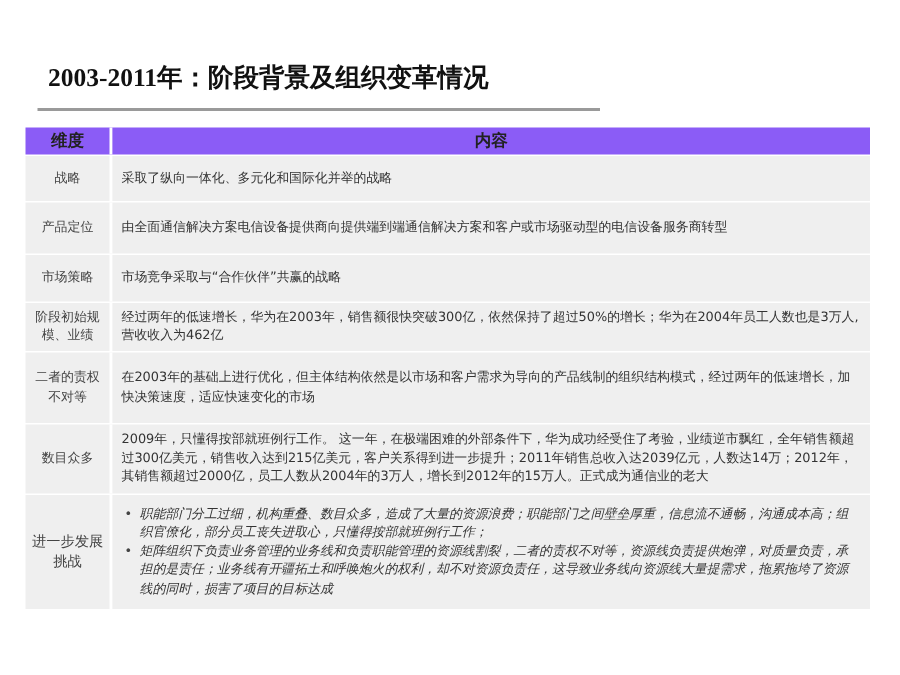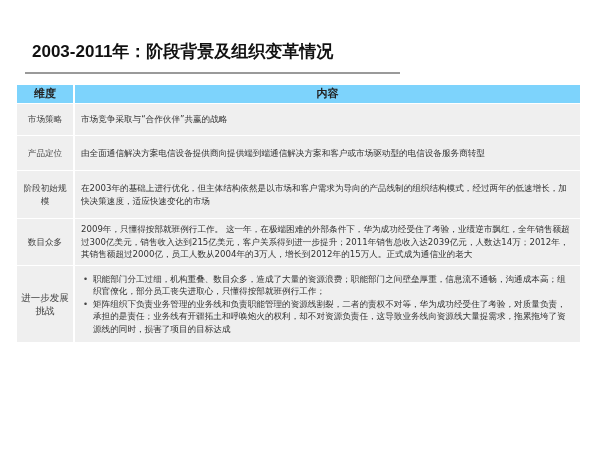--- a/index.html
+++ b/index.html
@@ -1,82 +1,90 @@
 <!DOCTYPE html>
 <html><head>
 <meta charset="utf-8">
 <style>
   * { box-sizing: border-box; margin: 0; padding: 0; }
   html, body { width: 600px; height: 450px; background: #ffffff; overflow: hidden; }
   body { font-family: "DejaVu Sans", "Liberation Sans", sans-serif; color: #333; position: relative; }
   .title {
     position: absolute; left: 32px; top: 40px;
     font-size: 17px; font-weight: bold; color: #111;
-    font-family: Liberation Sans, sans-serif;
+    font-family: Liberation Serif, serif;
     letter-spacing: 0px;
   }
   .title-rule {
     position: absolute; left: 25px; top: 72px; width: 375px; height: 2px; background: #9a9a9a;
   }
   table.grid {
     position: absolute; left: 17px; top: 84px; width: 563px;
     border-collapse: separate; border-spacing: 0 1px;
     font-size: 8.6px; line-height: 12.4px;
   }
   table.grid th {
-    background: #7dd3fc; color: #222; font-weight: bold; font-size: 11px;
+    background: #8b5cf6; color: #222; font-weight: bold; font-size: 11px;
     height: 18px; text-align: center;
   }
   table.grid th.col-dim { width: 58px; border-right: 2px solid #fff; }
   table.grid td { background: #efefef; vertical-align: middle; }
   table.grid td.dim {
     width: 58px; text-align: center; color: #444; padding: 0 3px;
     border-right: 2px solid #fff;
   }
   table.grid td.content { padding: 2px 6px 2px 6px; color: #333; }
   td.dim.red { color: #e0221b; font-weight: normal; font-size: 9.5px; line-height: 13px; }
   ul.bullets { list-style: none; padding-left: 0; }
-  ul.bullets li { position: relative; padding-left: 12px; }
+  ul.bullets li { position: relative; padding-left: 12px; font-style: italic; }
   ul.bullets li::before {
     content: "•"; position: absolute; left: 2px; top: 0; color: #444;
   }
 </style>
 </head>
 <body>
 
 <div class="title">2003-2011年：阶段背景及组织变革情况</div>
 <div class="title-rule"></div>
 
 <table class="grid">
   <thead>
     <tr>
       <th class="col-dim">维度</th>
       <th>内容</th>
     </tr>
   </thead>
   <tbody>
-    <tr style="height:31px">
-      <td class="dim">市场策略</td>
-      <td class="content">市场竞争采取与“合作伙伴”共赢的战略</td>
+    <tr style="height:30px">
+      <td class="dim">战略</td>
+      <td class="content">采取了纵向一体化、多元化和国际化并举的战略</td>
     </tr>
     <tr style="height:34px">
       <td class="dim">产品定位</td>
       <td class="content">由全面通信解决方案电信设备提供商向提供端到端通信解决方案和客户或市场驱动型的电信设备服务商转型</td>
     </tr>
+    <tr style="height:31px">
+      <td class="dim">市场策略</td>
+      <td class="content">市场竞争采取与“合作伙伴”共赢的战略</td>
+    </tr>
+    <tr style="height:32px">
+      <td class="dim">阶段初始规模、业绩</td>
+      <td class="content">经过两年的低速增长，华为在2003年，销售额很快突破300亿，依然保持了超过50%的增长；华为在2004年员工人数也是3万人,营收收入为462亿</td>
+    </tr>
     <tr style="height:47px">
-      <td class="dim">阶段初始规模</td>
+      <td class="dim">二者的责权不对等</td>
       <td class="content">在2003年的基础上进行优化，但主体结构依然是以市场和客户需求为导向的产品线制的组织结构模式，经过两年的低速增长，加快决策速度，适应快速变化的市场</td>
     </tr>
     <tr style="height:46px">
       <td class="dim">数目众多</td>
       <td class="content">2009年，只懂得按部就班例行工作。 这一年，在极端困难的外部条件下，华为成功经受住了考验，业绩逆市飘红，全年销售额超过300亿美元，销售收入达到215亿美元，客户关系得到进一步提升；2011年销售总收入达2039亿元，人数达14万；2012年，其销售额超过2000亿，员工人数从2004年的3万人，增长到2012年的15万人。正式成为通信业的老大</td>
     </tr>
     <tr style="height:76px">
       <td class="dim red">进一步发展挑战</td>
       <td class="content">
         <ul class="bullets">
           <li>职能部门分工过细，机构重叠、数目众多，造成了大量的资源浪费；职能部门之间壁垒厚重，信息流不通畅，沟通成本高；组织官僚化，部分员工丧失进取心，只懂得按部就班例行工作；</li>
-          <li>矩阵组织下负责业务管理的业务线和负责职能管理的资源线割裂，二者的责权不对等，华为成功经受住了考验，对质量负责，承担的是责任；业务线有开疆拓土和呼唤炮火的权利，却不对资源负责任，这导致业务线向资源线大量提需求，拖累拖垮了资源线的同时，损害了项目的目标达成</li>
+          <li>矩阵组织下负责业务管理的业务线和负责职能管理的资源线割裂，二者的责权不对等，资源线负责提供炮弹，对质量负责，承担的是责任；业务线有开疆拓土和呼唤炮火的权利，却不对资源负责任，这导致业务线向资源线大量提需求，拖累拖垮了资源线的同时，损害了项目的目标达成</li>
         </ul>
       </td>
     </tr>
   </tbody>
 </table>
 
 </body></html>

